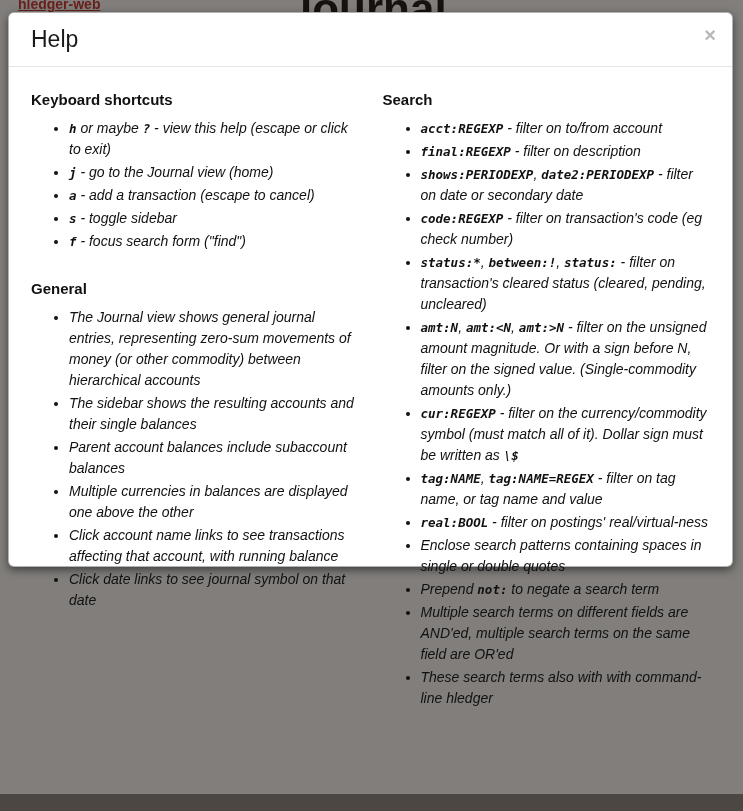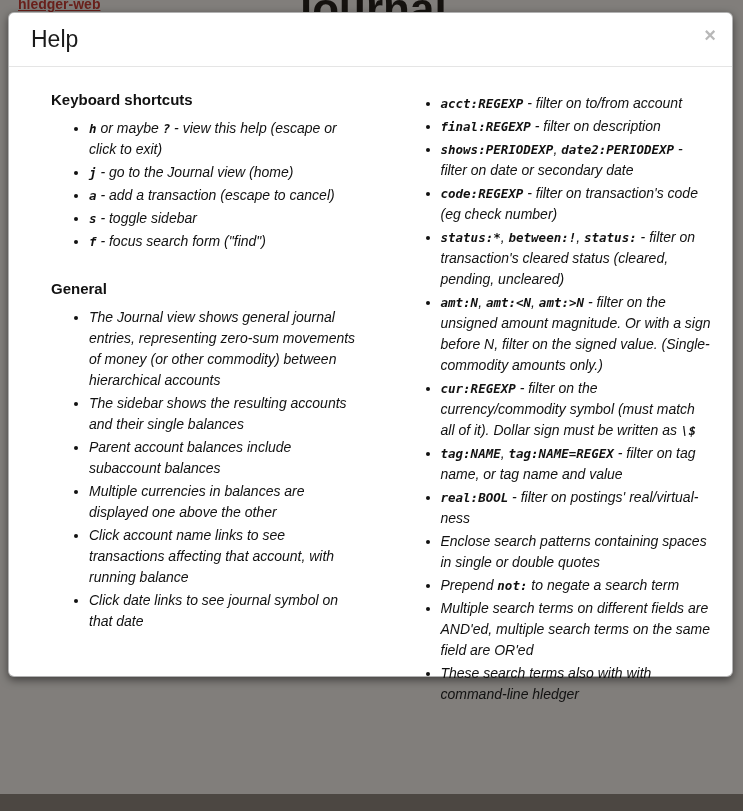--- a/index.html
+++ b/index.html
@@ -9,29 +9,29 @@
   }
   
   .page-behind{position:absolute;inset:0;background:#fff;z-index:0;}
   .page-behind .bottom-band{position:absolute;left:0;right:0;bottom:0;height:17px;background:#8a8680;}
   .brand-link{position:absolute;top:-4px;left:18px;font-size:14px;font-weight:700;
     color:#c9302c;text-decoration:underline;}
   .page-heading{position:absolute;top:-16px;left:300px;margin:0;font-size:44px;font-weight:700;color:#111;white-space:nowrap;}
   
   .backdrop{position:absolute;inset:0;background:rgba(25,20,15,0.55);z-index:1;}
   
-  .modal{position:absolute;left:8px;top:12px;width:725px;height:665px;z-index:2;
+  .modal{position:absolute;left:8px;top:12px;width:725px;height:555px;z-index:2;
     background:#fff;border:1px solid rgba(0,0,0,.3);border-radius:6px;
     box-shadow:0 3px 9px rgba(0,0,0,.5);box-sizing:border-box;}
   .modal-header{padding:13px 16px 12px 22px;border-bottom:1px solid #e5e5e5;position:relative;}
   .modal-title{margin:0;font-size:23px;font-weight:500;color:#1a1a1a;line-height:1.2;}
   .close-btn{position:absolute;top:10px;right:14px;font-size:20px;font-weight:700;
     color:#b8b8b8;cursor:pointer;line-height:1;background:none;border:none;padding:2px;}
   .modal-body{display:flex;padding:16px 20px 20px 22px;box-sizing:border-box;}
-  .col{flex:1;min-width:0;margin-left:20px;}
+  .col{flex:1;min-width:0;}
   .col-left{padding-right:22px;}
   .col-right{padding-left:0;}
   .section-heading{margin:8px 0 4px 0;font-size:15px;font-weight:700;color:#111;}
   .section-heading.second{margin-top:28px;}
   ul.help-list{margin:10px 0 0 0;padding-left:38px;font-size:14px;color:#111;}
   ul.help-list li{margin:2px 0;line-height:1.5;font-style:italic;}
   code{font-family:"DejaVu Sans Mono","Liberation Mono",monospace;font-weight:700;
     font-size:12.5px;color:#111;}
 </style>
 </head>
@@ -64,20 +64,21 @@
       <ul class="help-list">
           <li>The Journal view shows general journal entries, representing zero-sum movements of money (or other commodity) between hierarchical accounts</li>
           <li>The sidebar shows the resulting accounts and their single balances</li>
           <li>Parent account balances include subaccount balances</li>
           <li>Multiple currencies in balances are displayed one above the other</li>
           <li>Click account name links to see transactions affecting that account, with running balance</li>
           <li>Click date links to see journal symbol on that date</li>
         </ul>
     </div>
     <div class="col col-right">
+      <h4 class="section-heading">Search</h4>
       <ul class="help-list">
           <li><code>acct:REGEXP</code> - filter on to/from account</li>
           <li><code>final:REGEXP</code> - filter on description</li>
           <li><code>shows:PERIODEXP</code>, <code>date2:PERIODEXP</code> - filter on date or secondary date</li>
           <li><code>code:REGEXP</code> - filter on transaction's code (eg check number)</li>
           <li><code>status:*</code>, <code>between:!</code>, <code>status:</code> - filter on transaction's cleared status (cleared, pending, uncleared)</li>
           <li><code>amt:N</code>, <code>amt:&lt;N</code>, <code>amt:&gt;N</code> - filter on the unsigned amount magnitude. Or with a sign before N, filter on the signed value. (Single-commodity amounts only.)</li>
           <li><code>cur:REGEXP</code> - filter on the currency/commodity symbol (must match all of it). Dollar sign must be written as <code>\$</code></li>
           <li><code>tag:NAME</code>, <code>tag:NAME=REGEX</code> - filter on tag name, or tag name and value</li>
           <li><code>real:BOOL</code> - filter on postings' real/virtual-ness</li>

